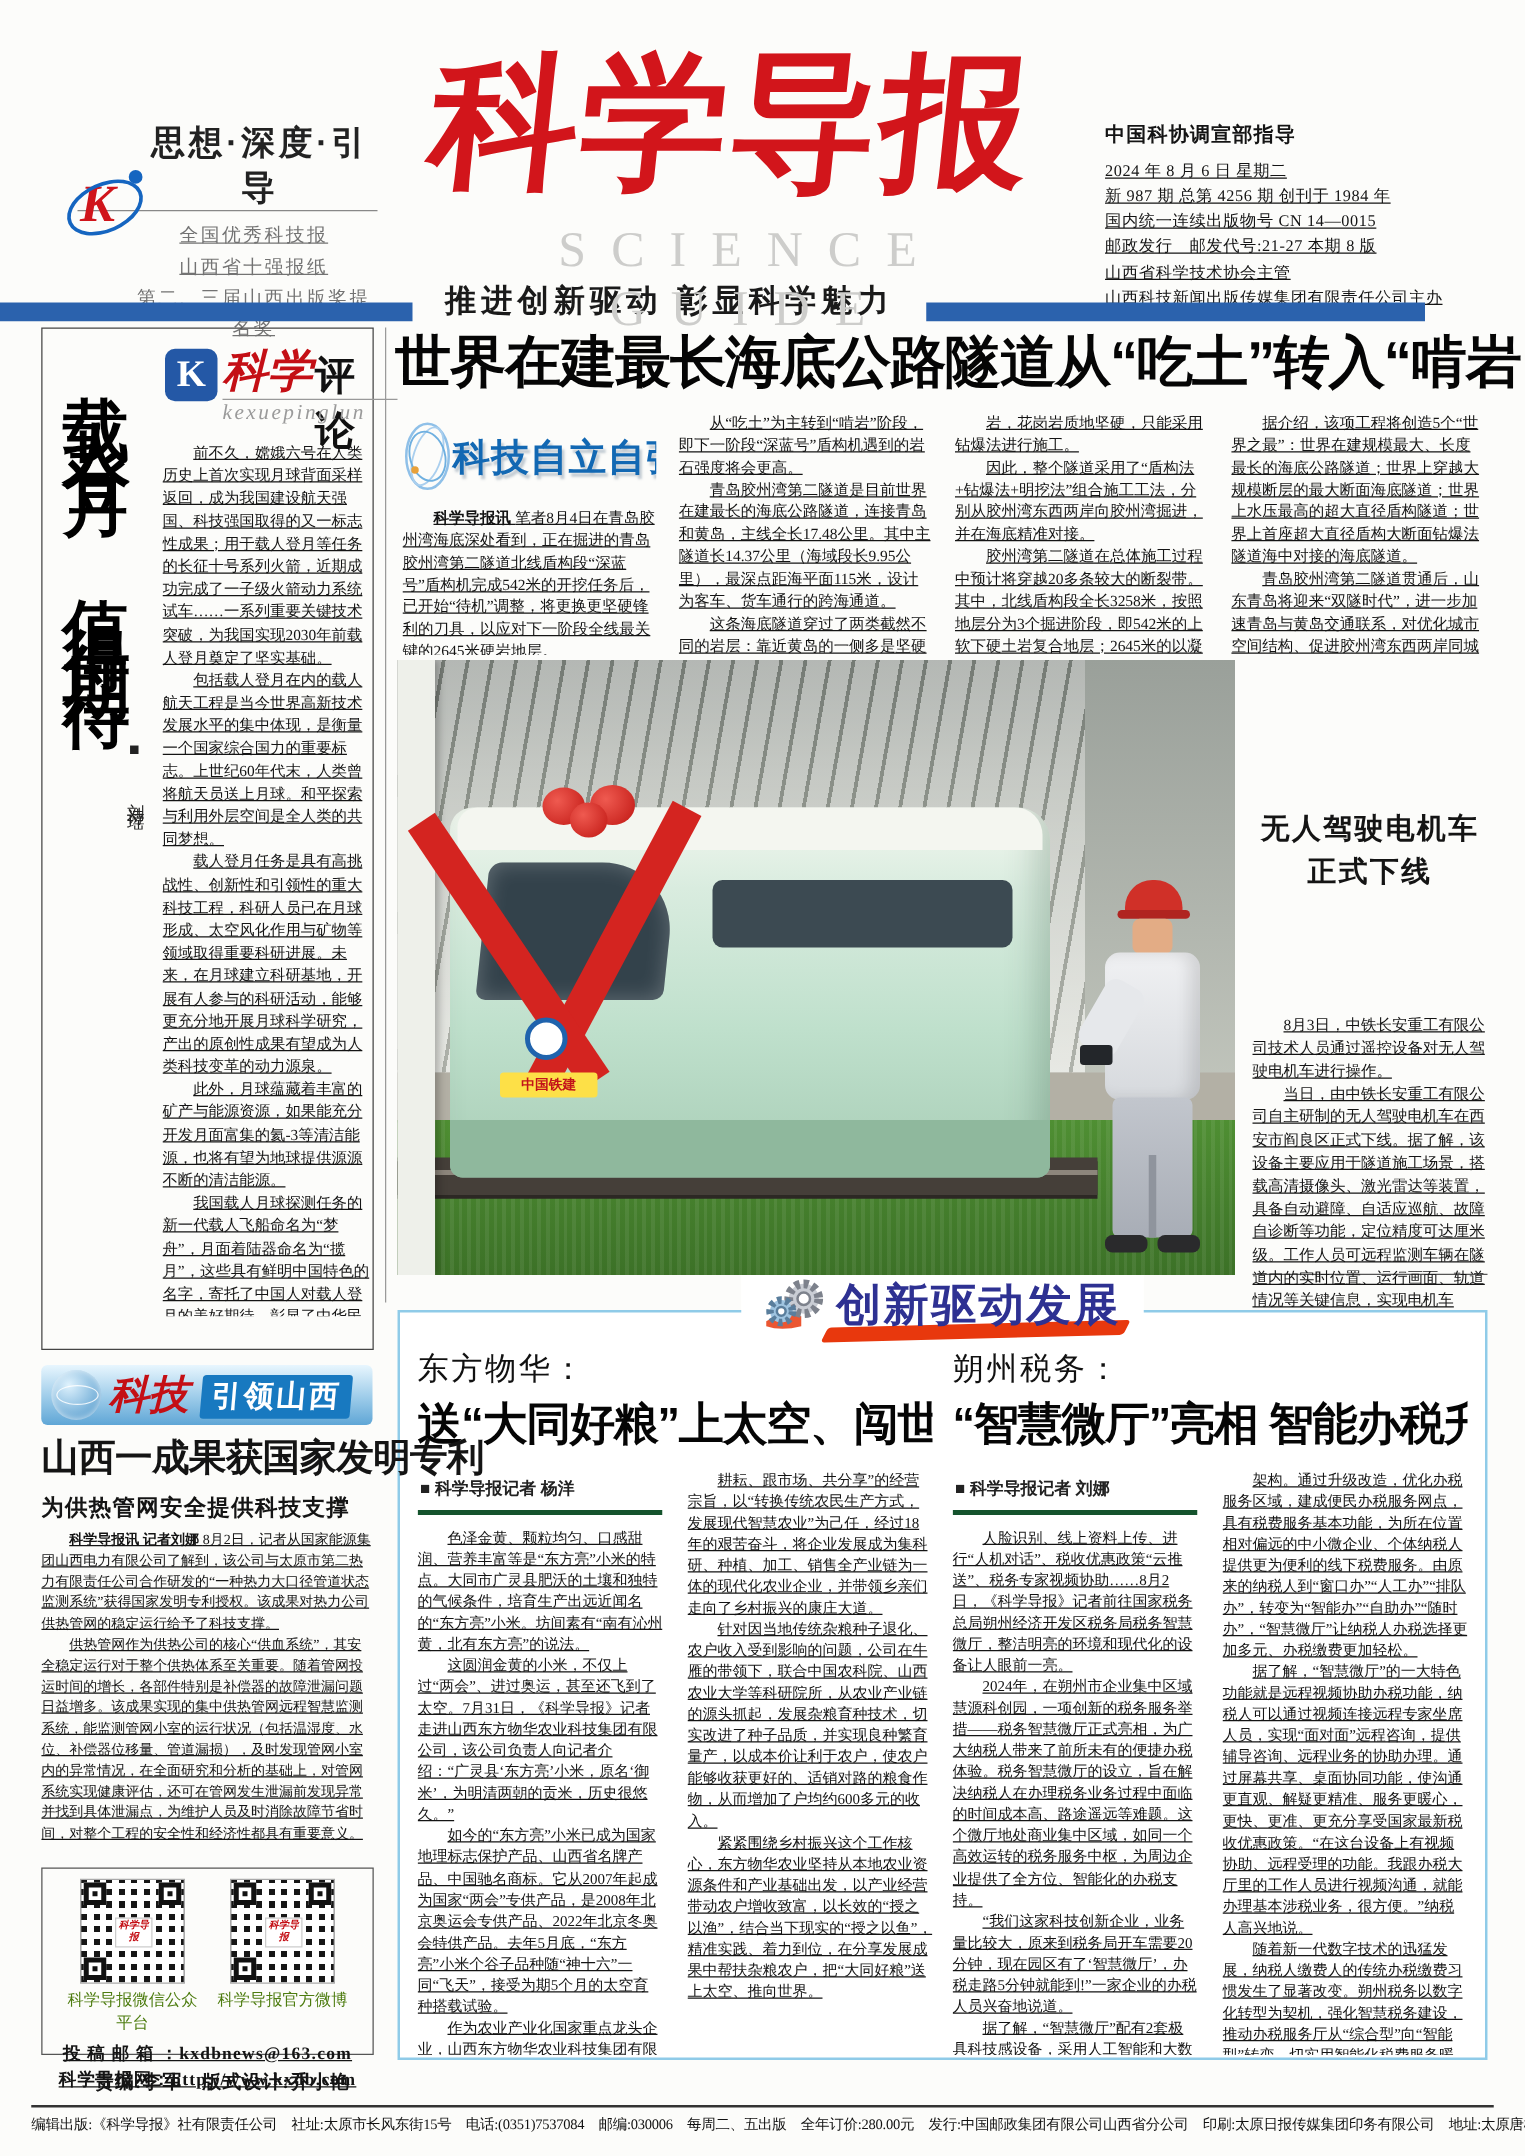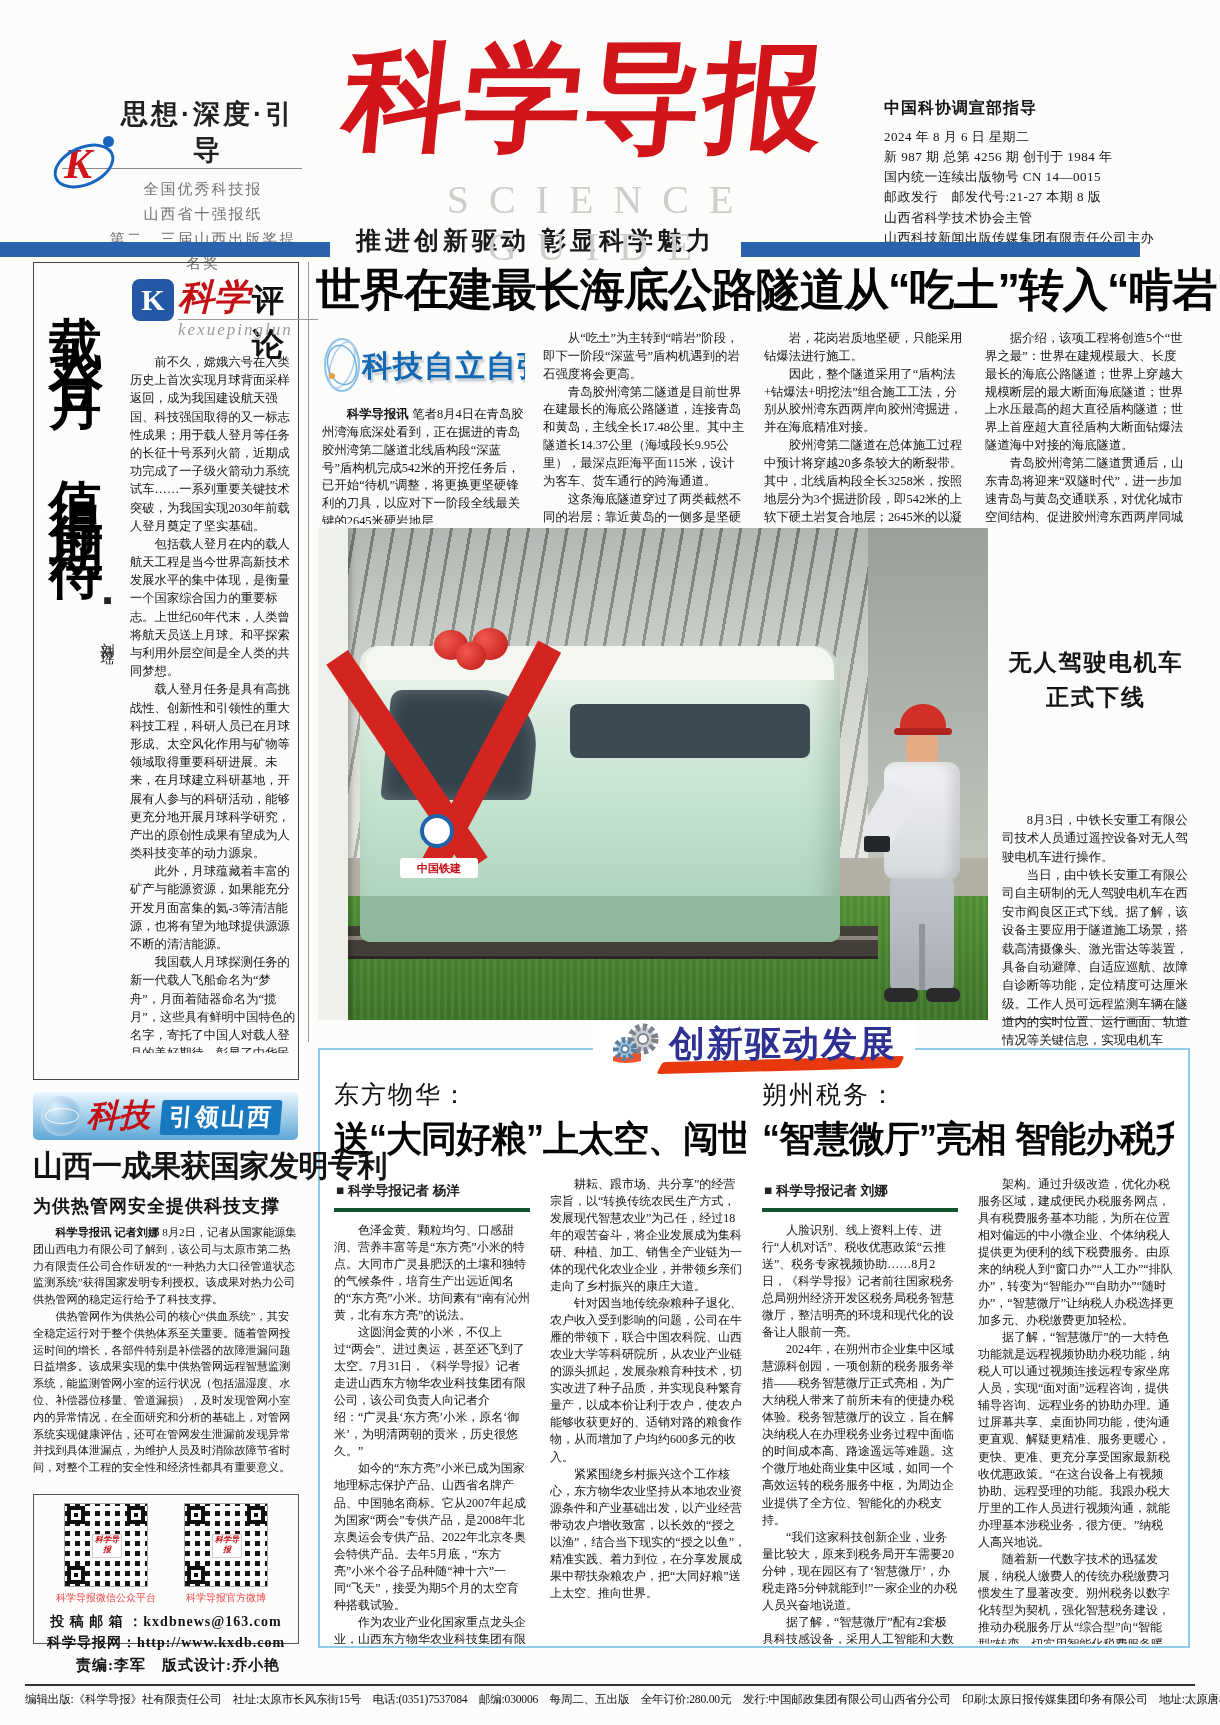--- a/index.html
+++ b/index.html
@@ -1,19 +1,19 @@
 <!DOCTYPE html>
 <html><head>
 <meta charset="utf-8">
 <style>
   html,body{margin:0;padding:0;background:#e9e9e6;}
   .page{position:relative;width:1220px;height:1725px;margin:0 auto;background:#fcfcfa;
         font-family:"Liberation Serif","DejaVu Serif",serif;color:#141414;overflow:hidden;}
   .abs{position:absolute;}
-  p{margin:0;}
+  p{margin:0;text-decoration:underline;}
   .article p{text-indent:2em;line-height:1.48;}
 
   
   .mh-left{left:52px;top:96px;width:250px;text-align:center;}
   .mh-logo{position:absolute;left:-2px;top:38px;width:62px;height:62px;}
   .mh-logo .orbit{position:absolute;left:2px;top:12px;width:58px;height:34px;border:3px solid #1565c0;
                   border-radius:50%;transform:rotate(-24deg);}
   .mh-logo .dot{position:absolute;right:-2px;top:2px;width:11px;height:11px;border-radius:50%;background:#1565c0;}
   .mh-logo .k{position:absolute;left:14px;top:6px;font:italic 900 42px "Liberation Serif",serif;color:#d0151b;}
   .mh-slogan{font:700 27px "Liberation Sans",sans-serif;color:#222;letter-spacing:3px;
@@ -94,21 +94,21 @@
   .ribbon1,.ribbon2{position:absolute;width:26px;height:250px;background:#d42420;}
   .ribbon1{left:118px;top:-14px;transform:rotate(28deg);}
   .ribbon2{left:34px;top:-10px;transform:rotate(-34deg);}
   .bow{position:absolute;left:74px;top:-26px;width:74px;height:54px;}
   .bow i{position:absolute;border-radius:50%;background:radial-gradient(circle at 35% 35%,#ef5a50,#c01612);}
   .bow i:nth-child(1){left:0;top:10px;width:34px;height:30px;}
   .bow i:nth-child(2){left:38px;top:8px;width:36px;height:32px;}
   .bow i:nth-child(3){left:22px;top:22px;width:30px;height:28px;}
   .crcc{position:absolute;left:60px;top:168px;width:34px;height:34px;border-radius:50%;background:#fff;
         border:4px solid #1f63ad;box-sizing:border-box;}
-  .logo-plate{position:absolute;left:40px;top:212px;width:78px;height:20px;background:#ffffff;border-radius:3px;
+  .logo-plate{position:absolute;left:40px;top:212px;width:78px;height:20px;background:#fde047;border-radius:3px;
         text-align:center;font:700 11px "Liberation Sans",sans-serif;color:#c3121a;line-height:20px;}
   .worker{position:absolute;left:552px;top:176px;width:104px;height:316px;}
   .worker .hat{position:absolute;left:30px;top:0;width:46px;height:28px;background:#d03028;border-radius:22px 22px 4px 4px;}
   .worker .brim{position:absolute;left:24px;top:24px;width:58px;height:7px;background:#b02420;border-radius:4px;}
   .worker .face{position:absolute;left:36px;top:31px;width:32px;height:28px;background:#e3ac85;border-radius:6px;}
   .worker .jacket{position:absolute;left:14px;top:58px;width:76px;height:118px;border-radius:12px;
       background:linear-gradient(180deg,#f0f1f3,#d6d9dd);box-shadow:inset -8px 0 12px rgba(0,0,0,.12);}
   .worker .arm{position:absolute;left:2px;top:80px;width:34px;height:60px;background:#e6e8eb;border-radius:10px;transform:rotate(30deg);}
   .worker .remote{position:absolute;left:-6px;top:132px;width:26px;height:16px;background:#23262a;border-radius:3px;}
   .worker .pants{position:absolute;left:20px;top:174px;width:64px;height:112px;
@@ -162,21 +162,21 @@
   .qr-cell{width:112px;text-align:center;}
   .qr{position:relative;width:82px;height:82px;margin:0 auto;border:1px solid #aaa;
       background-image:repeating-linear-gradient(0deg,#161616 0 5px,#fff 5px 10px),
                        repeating-linear-gradient(90deg,#161616 0 5px,#fff 5px 10px);
       background-blend-mode:lighten;}
   .qr .c{position:absolute;width:18px;height:18px;border:4px solid #111;background:#fff;box-sizing:border-box;}
   .qr .c:after{content:"";position:absolute;left:3px;top:3px;width:4px;height:4px;background:#111;}
   .qr .c1{left:2px;top:2px;} .qr .c2{right:2px;top:2px;} .qr .c3{left:2px;bottom:2px;}
   .qr .logo{position:absolute;left:27px;top:30px;width:28px;height:22px;background:#fff;border:1px solid #ccc;
       font:italic 700 8px "Liberation Serif",serif;color:#c40f15;line-height:10px;text-align:center;}
-  .qr-label{font-size:10px;color:#ef4444;margin-top:4px;}
+  .qr-label{font-size:13px;color:#4d7c0f;margin-top:4px;}
   .qr-lines{margin-top:6px;text-align:center;}
   .qr-lines p{font:700 14px "Liberation Serif",serif;letter-spacing:1px;line-height:1.5;}
   .editors{left:60px;top:1656px;width:220px;text-align:right;font:700 15px "Liberation Serif",serif;letter-spacing:1px;}
 
   
   .footer-rule{left:25px;top:1684px;width:1170px;height:2px;background:#333;}
   .footer{left:25px;top:1692px;width:1170px;font-size:11.6px;white-space:nowrap;letter-spacing:-.2px;color:#111;}
 </style>
 </head>
 <body>

